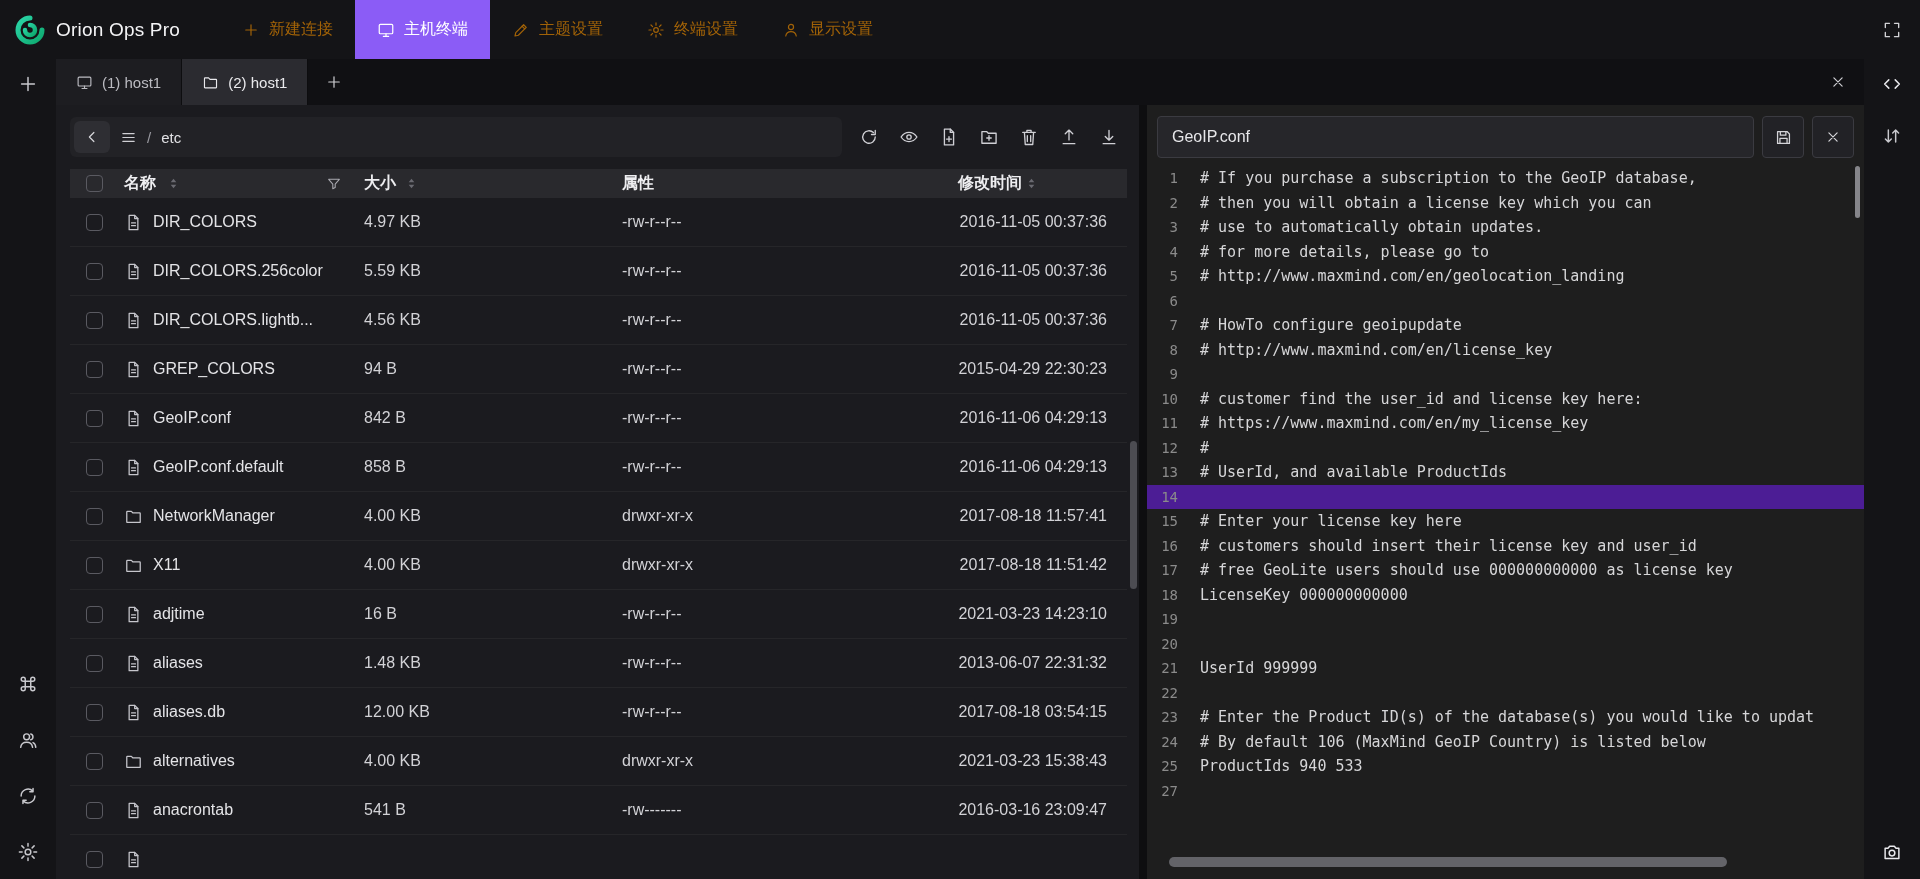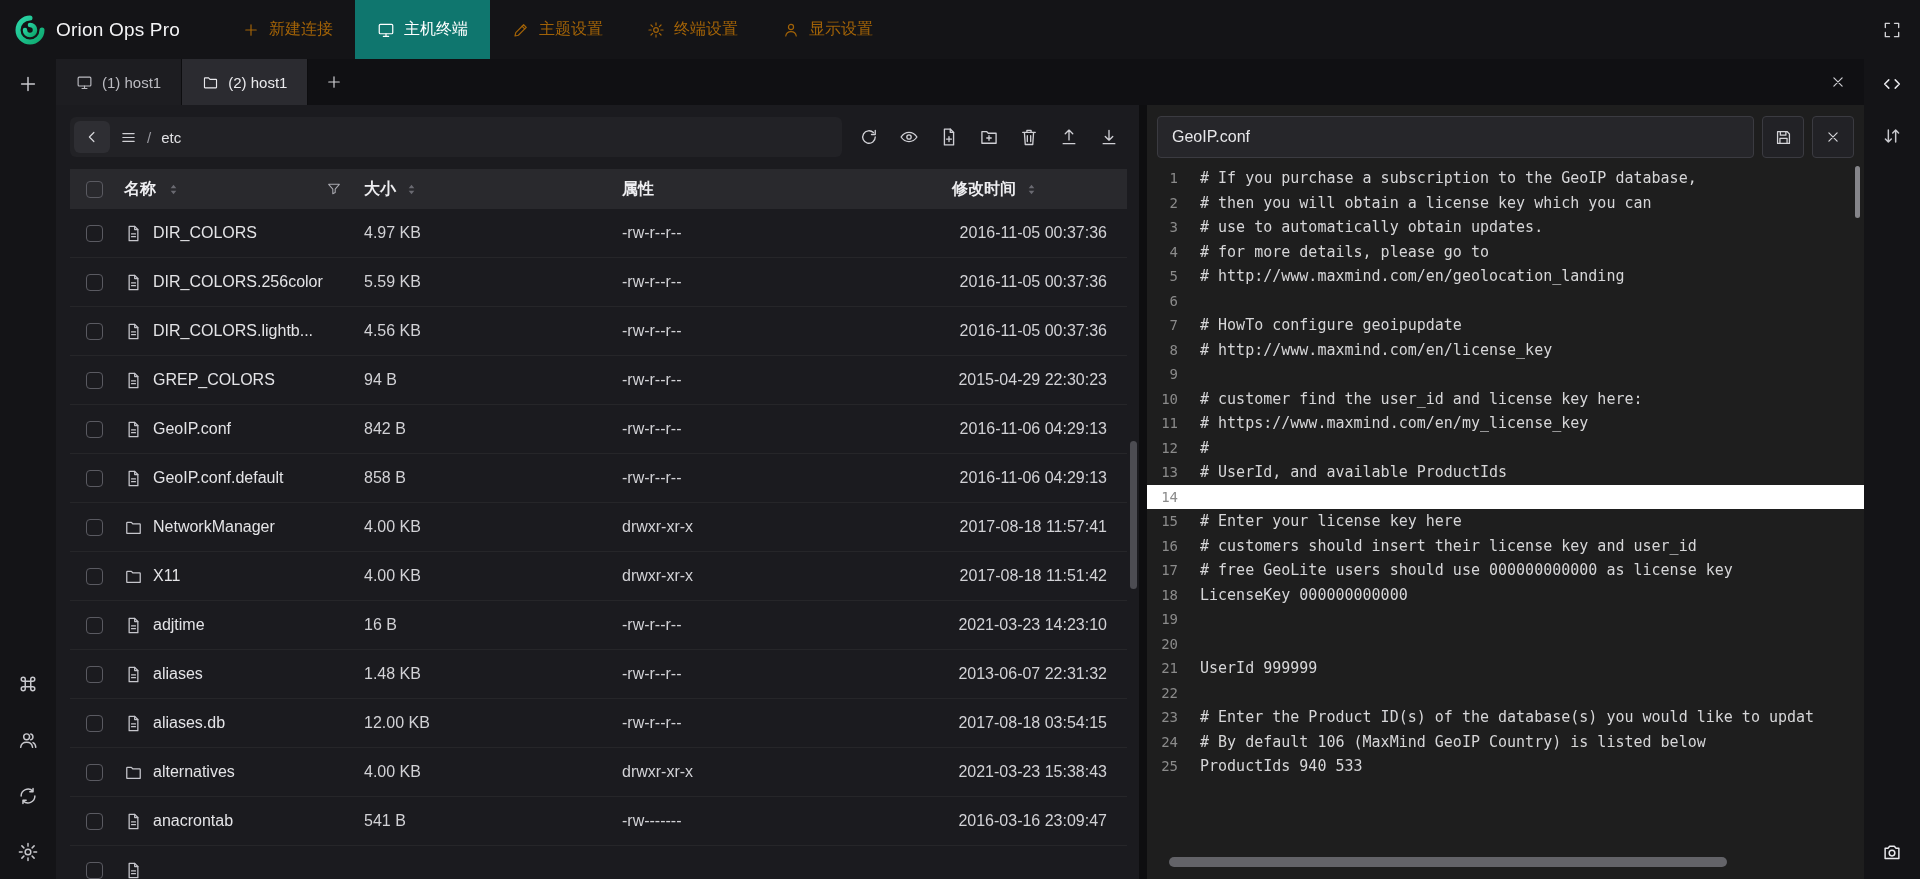--- a/index.html
+++ b/index.html
@@ -9,21 +9,21 @@
   .icon-btn{cursor:pointer}
   svg{display:block;fill:none;stroke:currentColor;stroke-width:1.6;stroke-linecap:round;stroke-linejoin:round}
   .sort-icon svg path{fill:#6a6a71;stroke:none}
 
   
   .topbar{height:59px;background:#141417;display:flex;align-items:stretch}
   .brand{display:flex;align-items:center;gap:10px;padding:0 14px}
   .brand-name{font-size:19px;font-weight:normal;color:#f4f4f6;letter-spacing:.2px}
   .topnav{display:flex;margin-left:26px}
   .nav-item{display:flex;align-items:center;gap:9px;padding:0 22px;font-size:16px;color:#a16207;cursor:pointer}
-  .nav-item.active{background:#0f766e;color:#ffffff}
+  .nav-item.active{background:#8b5cf6;color:#ffffff}
   .topbar-right{margin-left:auto;display:flex;align-items:center;padding-right:18px;color:#d2d2d6}
 
   
   .body-row{display:flex;height:820px}
   .rail{width:56px;flex:none;background:#141417;display:flex;flex-direction:column;align-items:center;padding:12px 0 14px}
   .rail .icon-btn{width:26px;height:26px;color:#c9c9ce}
   .rail-spacer{flex:1}
   .rail-group{display:flex;flex-direction:column;gap:30px;align-items:center}
   .rail-group.top{gap:26px}
   .rail-right .icon-btn:first-child{color:#eaeaee}
@@ -45,44 +45,44 @@
   .file-panel{width:1083px;flex:none;background:#1b1b1f;position:relative;overflow:hidden;padding-left:14px}
   .fm-toolbar{display:flex;align-items:center;margin:11px 12px 0 0;height:42px}
   .crumb-bar{display:flex;align-items:center;height:40px;background:#222226;border-radius:6px;width:772px;flex:none;padding:0 10px 0 4px;gap:10px;color:#cfcfd4}
   .back-btn{width:36px;height:32px;background:#2e2e33;border-radius:6px;color:#d6d6da}
   .crumb-sep{color:#9a9aa1;font-size:15px}
   .crumb{color:#e2e2e5;font-size:15px}
   .fm-actions{margin-left:auto;display:flex;gap:4px}
   .fm-actions .icon-btn{width:36px;height:36px;border-radius:6px;color:#d0d0d5}
 
   .ftable{margin:11px 12px 0 0}
-  .thead{display:flex;align-items:center;height:40px;background:#29292d;font-size:16px;color:#eeeef1;font-weight:bold}
+  .thead{display:flex;align-items:center;height:29px;background:#29292d;font-size:16px;color:#eeeef1;font-weight:bold}
   .trow{display:flex;align-items:center;height:49px;border-bottom:1px solid #262629;font-size:16px;cursor:default}
   .col-check{width:46px;flex:none;display:flex;align-items:center;padding-left:16px}
   .col-name{width:240px;flex:none;display:flex;align-items:center;gap:10px;padding-left:8px;overflow:hidden;white-space:nowrap}
   .col-size{width:250px;flex:none;padding-left:8px;color:#d2d2d6}
   .col-attrs{flex:1;padding-left:16px;color:#d2d2d6}
   .col-mtime{width:280px;flex:none;text-align:right;padding-right:20px;color:#d2d2d6}
   .thead .col-size,.thead .col-attrs,.thead .col-mtime{color:#eeeef1}
   .thead .col-size{display:flex;align-items:center;gap:8px}
-  .thead .col-mtime{display:flex;align-items:center;justify-content:flex-end;gap:8px;padding-right:88px}
+  .thead .col-mtime{display:flex;align-items:center;justify-content:flex-end;gap:2px;padding-right:88px}
   .thead .funnel{margin-left:auto;margin-right:14px;color:#a9a9b0;cursor:pointer}
   .fname{color:#e4e4e7}
   .ficon{color:#c6c6cc}
   .checkbox{width:17px;height:17px;border:1.5px solid #5a5a61;border-radius:4px;display:inline-block;cursor:pointer}
   .fm-scroll{position:absolute;right:2px;top:336px;width:7px;height:148px;background:#4c4c52;border-radius:4px;cursor:pointer}
 
   
   .editor-panel{flex:1;background:#1e1e1e;position:relative;display:flex;flex-direction:column;overflow:hidden}
   .editor-header{display:flex;gap:8px;margin:11px 10px 0}
   .filename{flex:1;height:42px;background:#26262a;border:1px solid #3b3b41;border-radius:4px;display:flex;align-items:center;padding:0 14px;font-size:16px;color:#e7e7ea;cursor:text}
   .ed-btn{width:42px;height:42px;background:#222226;border:1px solid #3b3b41;border-radius:4px;color:#d4d4d8}
   .editor-body{margin-top:8px;font-family:"DejaVu Sans Mono",monospace;font-size:15px}
   .eline{display:flex;align-items:center;height:24.5px;white-space:pre}
-  .eline.active{background:#ffffff}
+  .eline.active{background:#4c1d95}
   .ln{width:31px;flex:none;text-align:right;color:#8b8b8b;font-size:14px;margin-right:22px}
   .code{white-space:pre;color:#d6d6d8;overflow:hidden}
   .code-link{text-underline-offset:3px;cursor:pointer}
   .editor-vthumb{position:absolute;right:4px;top:61px;width:5px;height:52px;background:#85858a;border-radius:3px;cursor:pointer}
   .editor-hscroll{position:absolute;left:10px;right:14px;bottom:12px;height:10px}
   .editor-hthumb{position:absolute;left:12px;top:0;width:558px;height:10px;background:#636368;border-radius:5px;cursor:pointer}
 </style>
 </head>
 <body>
 
@@ -707,20 +707,24 @@
             <span class="code"><span># Enter the Product ID(s) of the database(s) you would like to updat</span></span>
           </div>
             <div class="eline">
             <span class="ln">24</span>
             <span class="code"><span># By default 106 (MaxMind GeoIP Country) is listed below</span></span>
           </div>
             <div class="eline">
             <span class="ln">25</span>
             <span class="code"><span>ProductIds 940 533</span></span>
           </div>
+            <div class="eline">
+            <span class="ln">27</span>
+            <span class="code"></span>
+          </div>
           </div>
         <div class="editor-vthumb"></div>
         <div class="editor-hscroll">
           <div class="editor-hthumb"></div>
         </div>
       </section>
     </div>
   </div>
 
   <aside class="rail rail-right">

